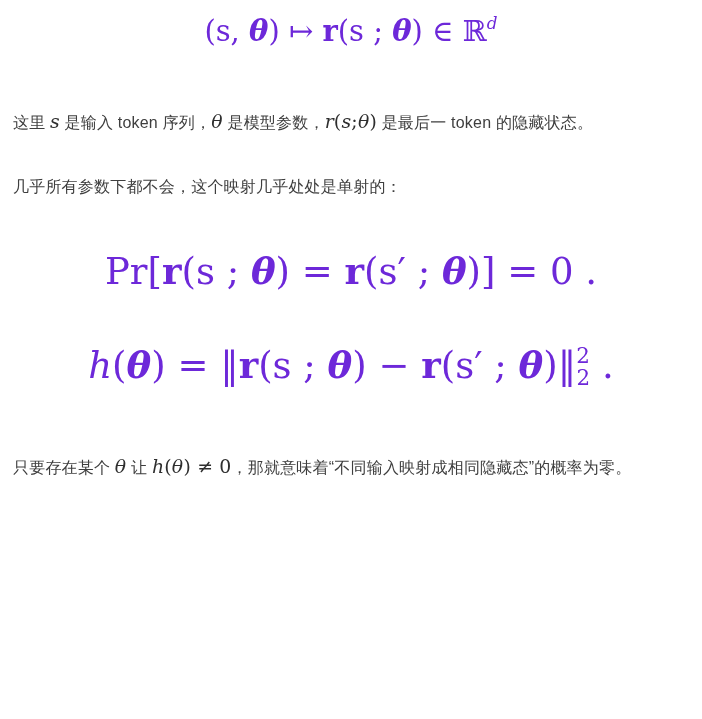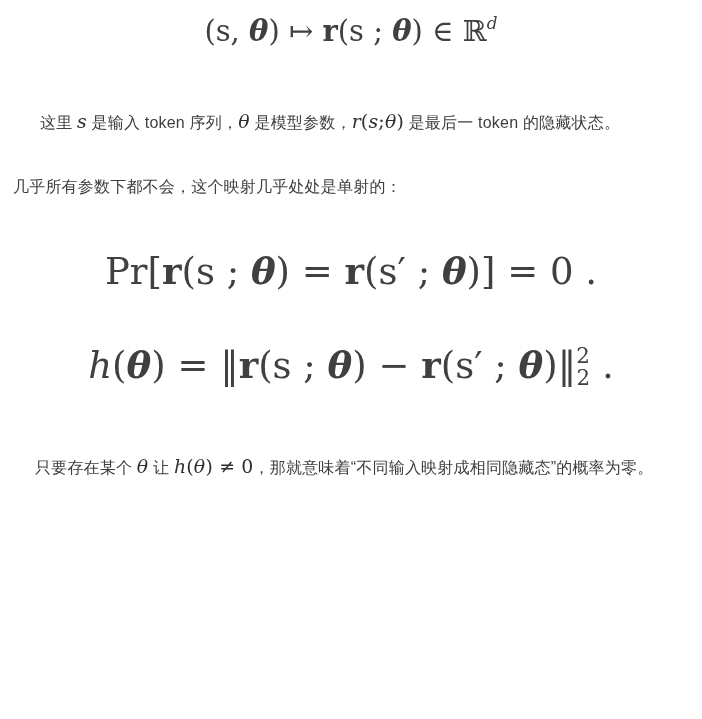--- a/index.html
+++ b/index.html
@@ -27,46 +27,46 @@
   }
   .para span { line-height: 1; }
   .para .seg-mi, .para .seg-rm, .para .seg-bi, .para .seg-bf {
     font-size: 118%;
     color: #2e2e2e;
   }
   
   .formula {
     margin: 0;
     text-align: center;
-    color: #404040;
+    color: #6d28d9;
     line-height: 1.35;
     white-space: nowrap;
   }
   .f-sm { font-size: 29px; }
   .f-lg { font-size: 37px; }
   
   .seg-rm  { font-family: "DejaVu Serif", serif; font-style: normal; }
   .seg-mi  { font-family: "DejaVu Serif", serif; font-style: italic; }
   .seg-bf  { font-family: "DejaVu Serif", serif; font-weight: bold; }
   .seg-bi  { font-family: "DejaVu Serif", serif; font-weight: bold; font-style: italic; }
   .seg-bb  { font-family: "DejaVu Serif", "DejaVu Sans", serif; }
   .seg-sup, .seg-supi, .seg-sub { font-family: "DejaVu Serif", serif; font-size: 58%; }
   .seg-sup  { vertical-align: 0.72em; }
   .seg-supi { vertical-align: 0.72em; font-style: italic; }
   .seg-sub  { vertical-align: -0.30em; }
   .seg-sup + .seg-sub { margin-left: -0.62em; }
   
   .mt-formula-map { margin-top: 12px; }
-  .mt-para-1      { margin-top: 58px; margin-left: 27px; }
+  .mt-para-1      { margin-top: 58px; }
   .mt-para-2      { margin-top: 36px; }
   .mt-formula-pr  { margin-top: 46px; }
   .mt-para-3      { margin-top: 62px; }
   .mt-para-4      { margin-top: 36px; }
   .mt-formula-h   { margin-top: 44px; }
-  .mt-para-5      { margin-top: 61px; margin-left: 22px; }
+  .mt-para-5      { margin-top: 61px; }
 </style>
 </head>
 <body>
 
 <main class="doc">
 
   <div class="formula f-sm mt-formula-map"><span class="seg-rm">(s, </span><span class="seg-bi">θ</span><span class="seg-rm">) ↦ </span><span class="seg-bf">r</span><span class="seg-rm">(s ; </span><span class="seg-bi">θ</span><span class="seg-rm">) ∈ </span><span class="seg-bb">ℝ</span><span class="seg-supi">d</span></div>
 
   <p class="para mt-para-1"><span>这里 </span><span class="seg-mi">s</span><span> 是输入 token 序列，</span><span class="seg-mi">θ</span><span> 是模型参数，</span><span class="seg-mi">r</span><span class="seg-rm">(</span><span class="seg-mi">s</span><span class="seg-rm">;</span><span class="seg-mi">θ</span><span class="seg-rm">)</span><span> 是最后一 token 的隐藏状态。</span></p>
 

